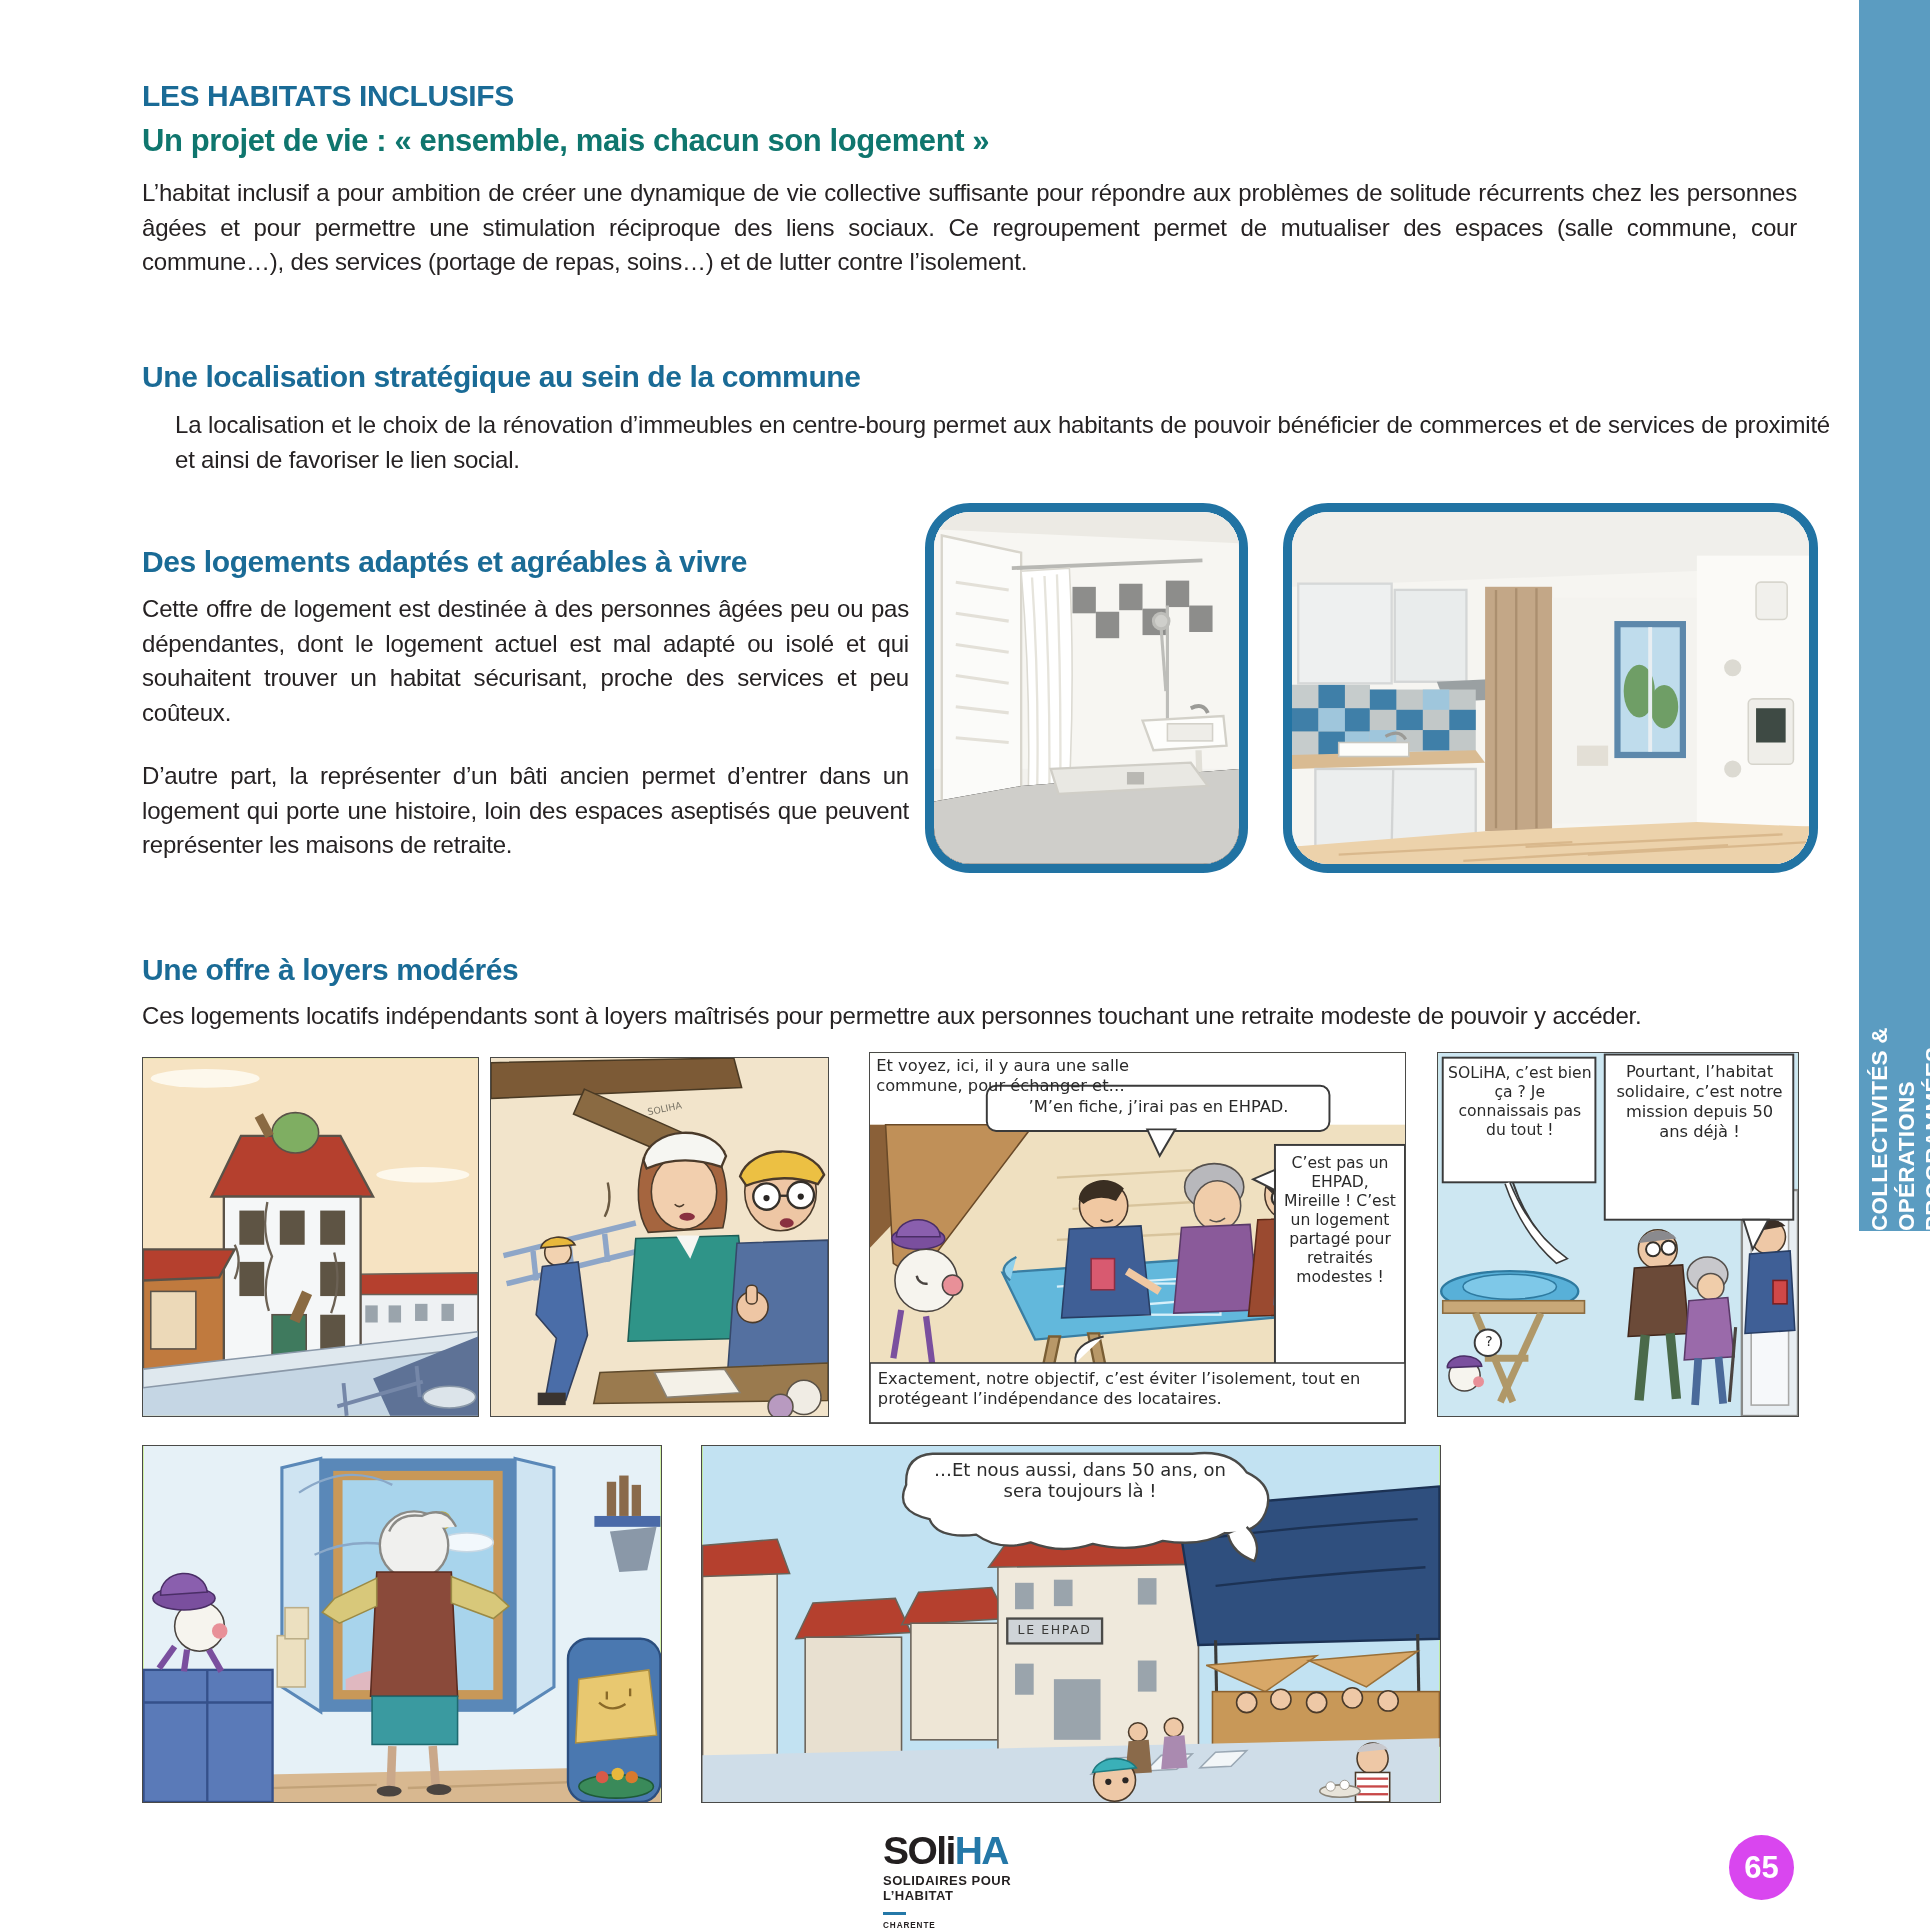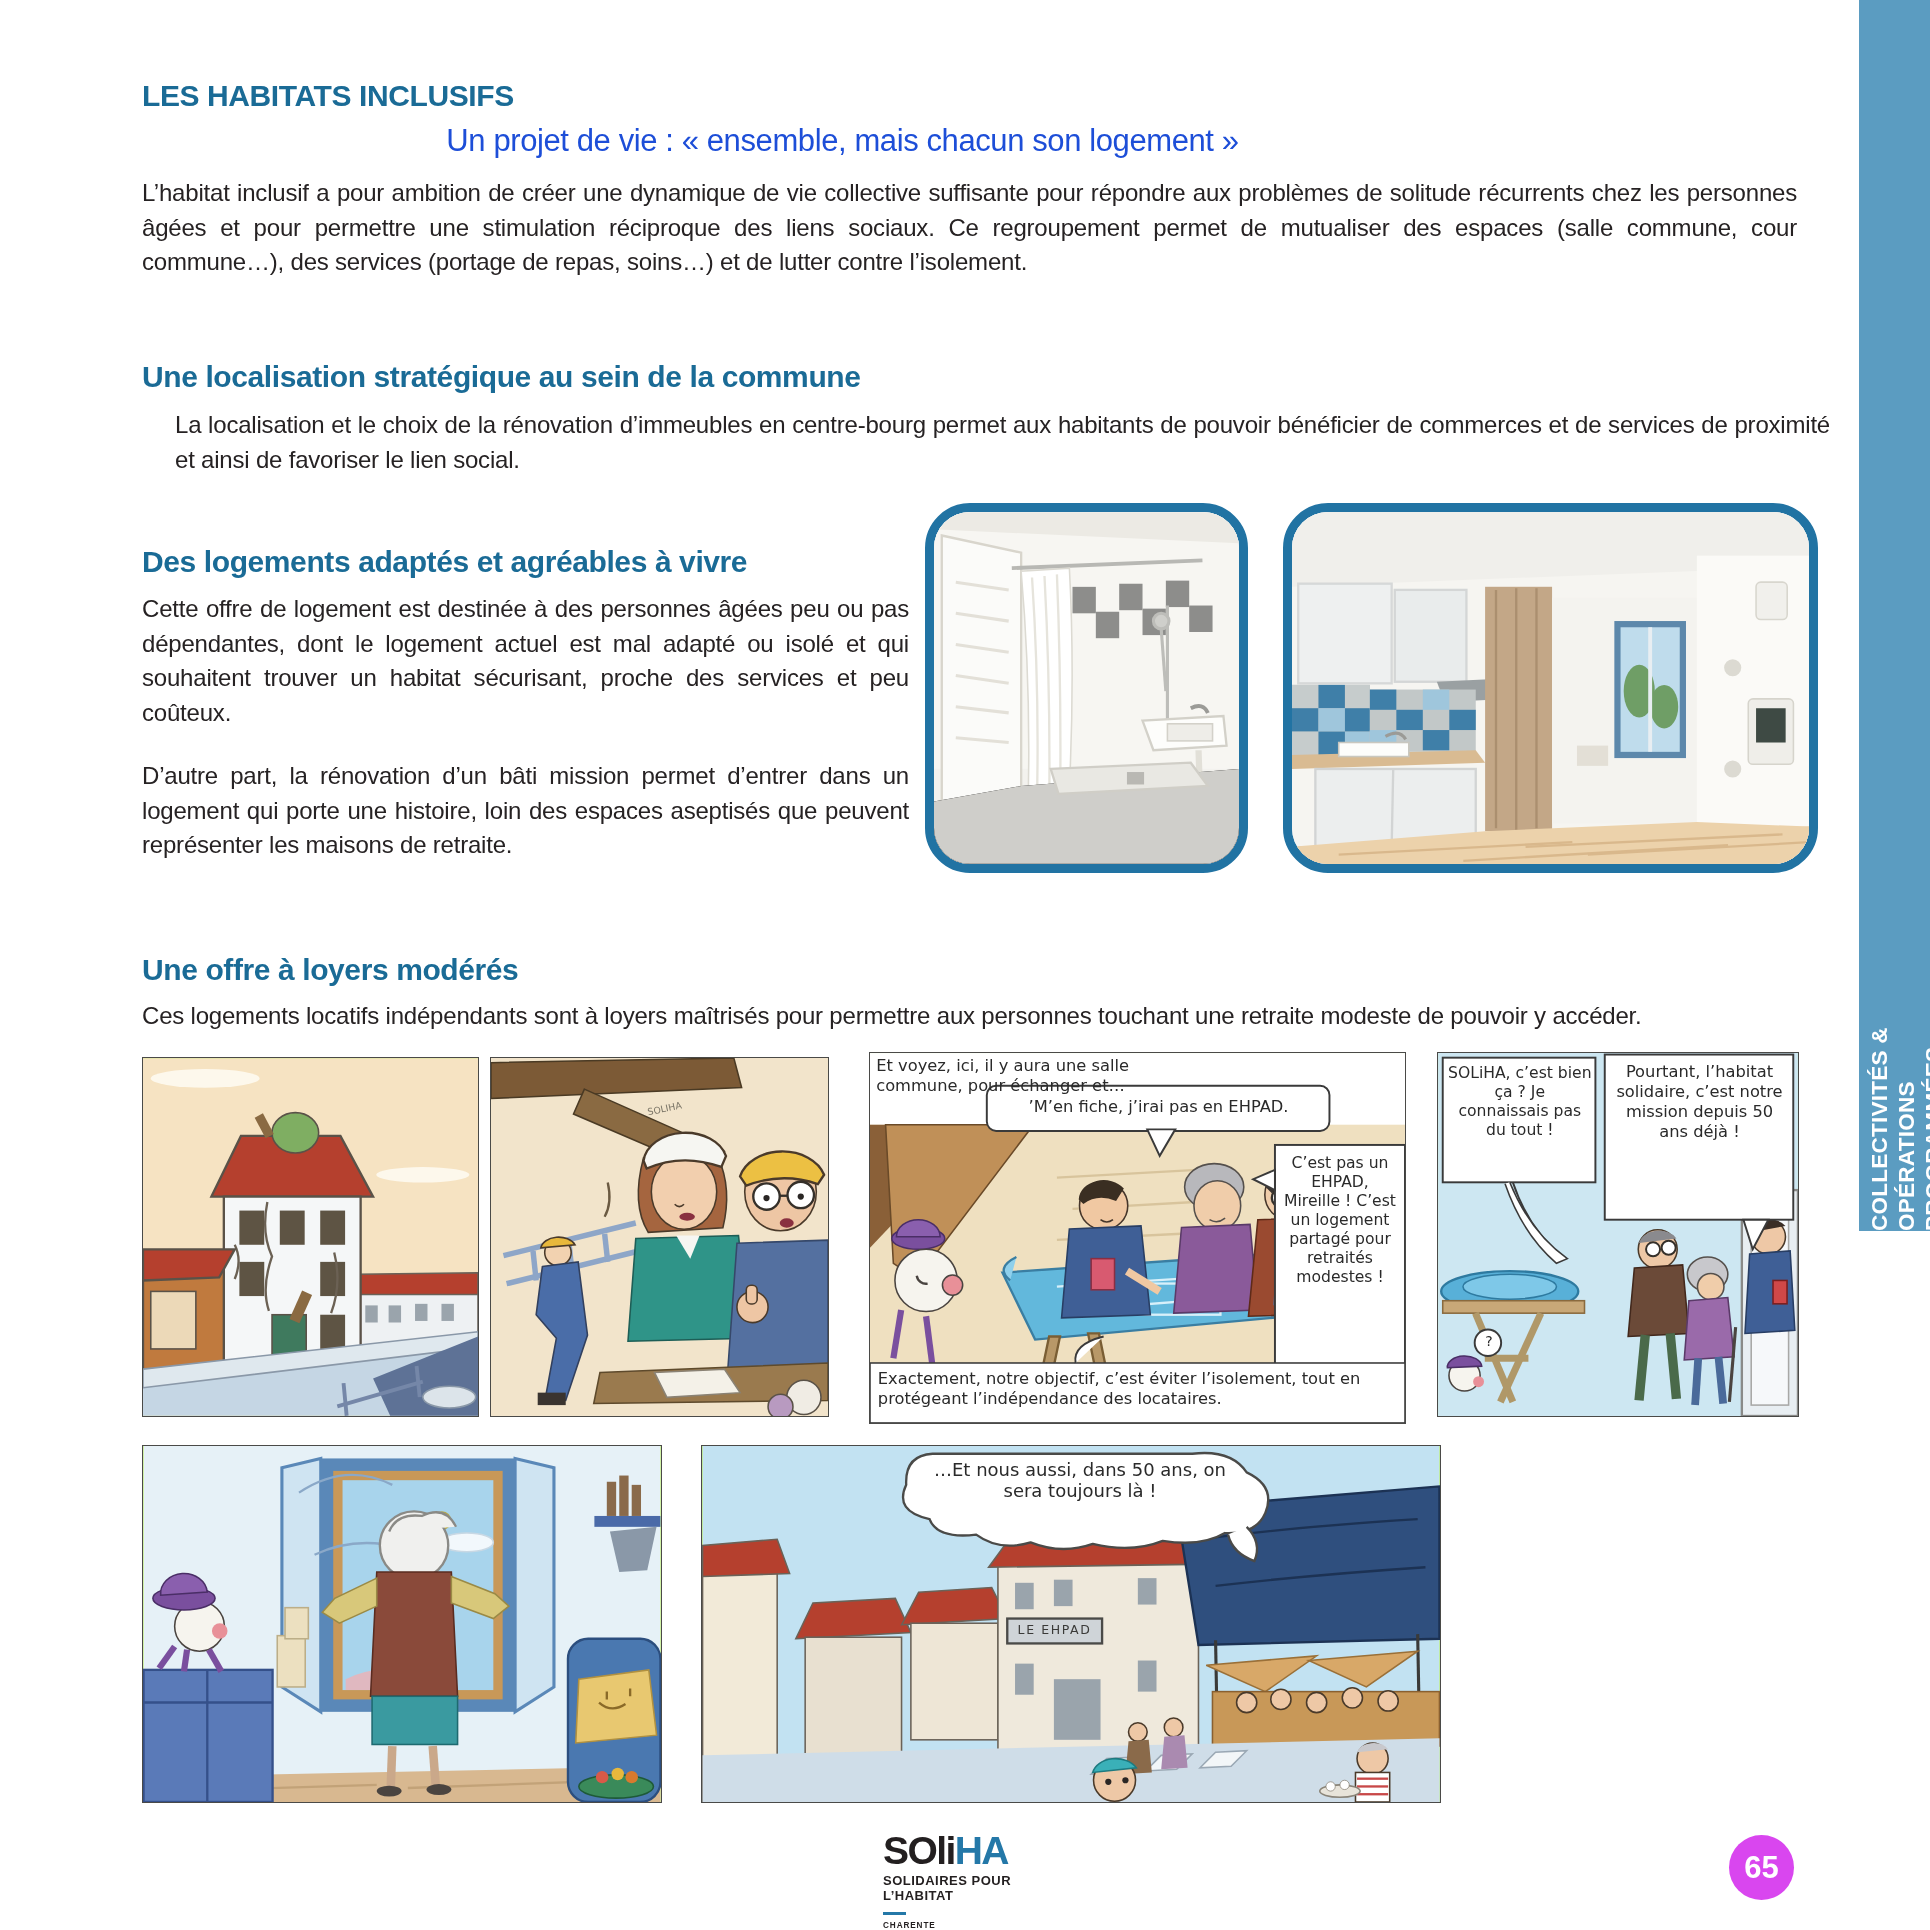--- a/index.html
+++ b/index.html
@@ -1,21 +1,21 @@
 <!DOCTYPE html>
 <html style="font-size:12.5px"><head>
 <meta charset="utf-8">
 <style>
   html,body{margin:0;padding:0;background:#ffffff;}
   .page{position:relative;width:1931px;height:1931px;background:#ffffff;overflow:hidden;
         font-family:"Liberation Sans", sans-serif;color:#221e1f;}
   
   .abs{position:absolute;}
   .kicker{font-size:30px;font-weight:bold;color:#1a6b96;letter-spacing:-0.4px;}
-  .doc-title{font-size:31px;font-weight:normal;color:#1d4ed8;letter-spacing:-0.4px;text-align:center;}
+  .doc-title{font-size:31px;font-weight:bold;color:#0f766e;letter-spacing:-0.4px;}
   .sec-head{font-size:30px;font-weight:bold;color:#1a6b96;letter-spacing:-0.4px;}
   .body-txt{font-size:24px;line-height:1.44;text-align:justify;letter-spacing:-0.2px;color:#262223;}
   
   .side-strip{position:absolute;right:0;top:0;width:72px;height:1231px;background:#5b9cc1;}
   .side-label{position:absolute;left:1757px;top:1060px;width:280px;height:62px;
               transform:rotate(-90deg);transform-origin:center;
               color:#ffffff;font-weight:bold;font-size:22.6px;line-height:1.2;letter-spacing:0.2px;}
   
   .photo{position:absolute;border:9.3px solid #2173a3;border-radius:45px;overflow:hidden;background:#f4f4f2;}
   .photo svg{display:block;}
@@ -49,21 +49,21 @@
 
   <div class="abs kicker" style="left:142px;top:79px;width:1245px;">LES HABITATS INCLUSIFS</div>
   <div class="abs doc-title" style="left:142px;top:123px;width:1401px;">Un projet de vie : « ensemble, mais chacun son logement »</div>
   <div class="abs body-txt" style="left:142px;top:176px;width:1655px;">L’habitat inclusif a pour ambition de créer une dynamique de vie collective suffisante pour répondre aux problèmes de solitude récurrents chez les personnes âgées et pour permettre une stimulation réciproque des liens sociaux. Ce regroupement permet de mutualiser des espaces (salle commune, cour commune…), des services (portage de repas, soins…) et de lutter contre l’isolement.</div>
 
   <div class="abs sec-head" style="left:142px;top:360px;width:1245px;">Une localisation stratégique au sein de la commune</div>
   <div class="abs body-txt" style="left:142px;top:408px;width:1655px;margin-left:33px;">La localisation et le choix de la rénovation d’immeubles en centre-bourg permet aux habitants de pouvoir bénéficier de commerces et de services de proximité et ainsi de favoriser le lien social.</div>
 
   <div class="abs sec-head" style="left:142px;top:545px;width:778px;">Des logements adaptés et agréables à vivre</div>
   <div class="abs body-txt" style="left:142px;top:592px;width:767px;">Cette offre de logement est destinée à des personnes âgées peu ou pas dépendantes, dont le logement actuel est mal adapté ou isolé et qui souhaitent trouver un habitat sécurisant, proche des services et peu coûteux.</div>
-  <div class="abs body-txt" style="left:142px;top:759px;width:767px;">D’autre part, la rénovation d’un bâti mission permet d’entrer dans un logement qui porte une histoire, loin des espaces aseptisés que peuvent représenter les maisons de retraite.</div>
+  <div class="abs body-txt" style="left:142px;top:759px;width:767px;">D’autre part, la représenter d’un bâti ancien permet d’entrer dans un logement qui porte une histoire, loin des espaces aseptisés que peuvent représenter les maisons de retraite.</div>
 
   <div class="photo" style="left:925px;top:503px;width:305px;height:352px;">
     <svg width="305" height="352" viewBox="0 0 392 452">
       <rect x="0" y="0" width="392" height="452" fill="#f3f2ee"></rect>
       <rect x="0" y="0" width="392" height="330" fill="#f7f6f2"></rect>
       <polygon points="0,0 392,0 392,40 0,22" fill="#eceae4"></polygon>
       <polygon points="10,30 112,52 112,442 10,452" fill="#fbfbf9" stroke="#d8d5cc" stroke-width="3"></polygon>
       <g stroke="#e3e0d8" stroke-width="4">
         <line x1="28" y1="90" x2="96" y2="100"></line>
           <line x1="28" y1="130" x2="96" y2="140"></line>

